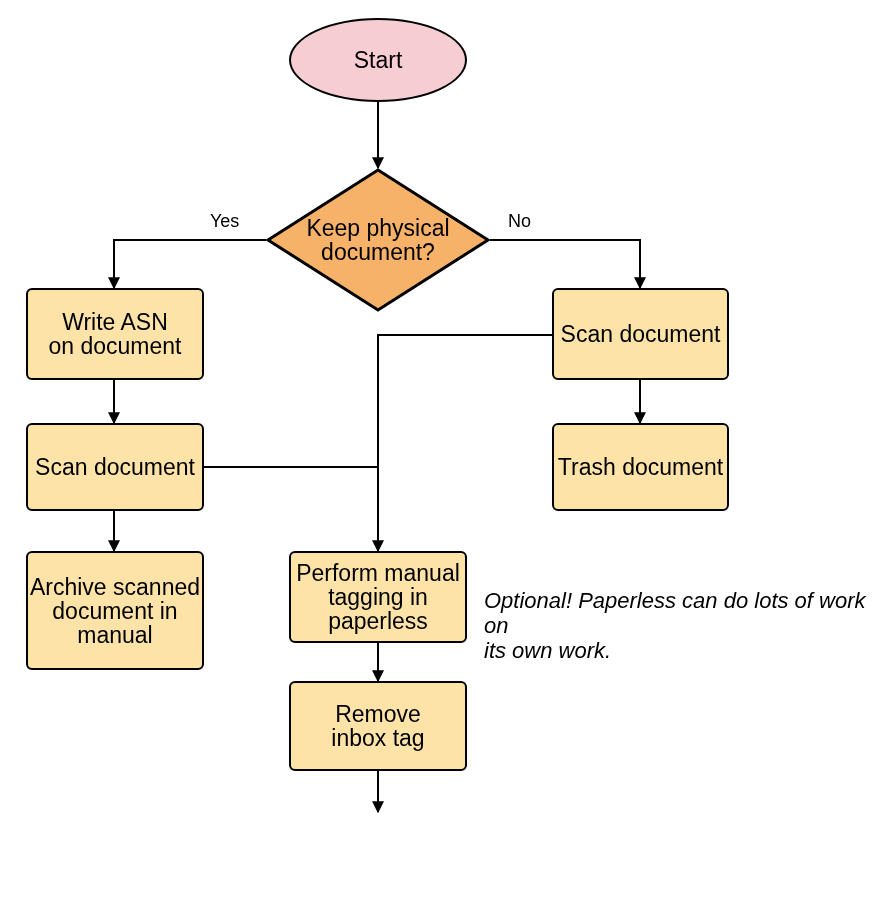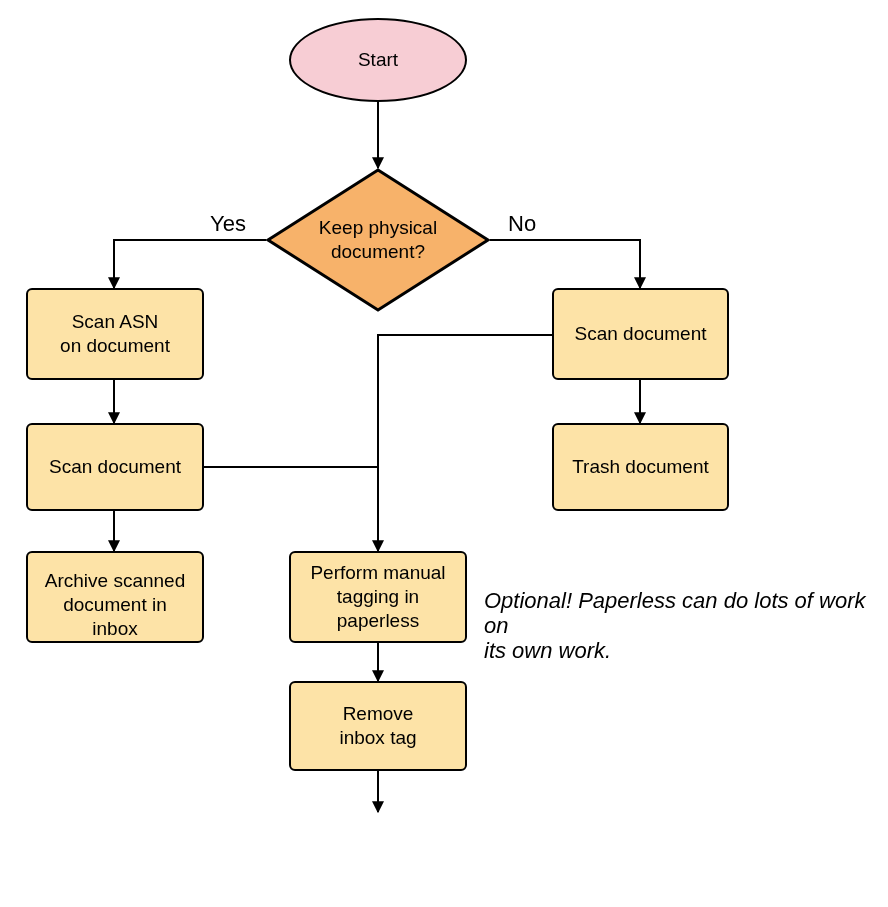--- a/index.html
+++ b/index.html
@@ -25,21 +25,21 @@
     height: 907px;
   }
   .node {
     position: absolute;
     box-sizing: border-box;
     display: flex;
     align-items: center;
     justify-content: center;
     text-align: center;
     color: #000000;
-    font-size: 19px;
+    font-size: 23px;
     line-height: 24px;
     z-index: 2;
   }
   .node.terminator {
     background: #f7cdd4;
     border: 2px solid #000000;
     border-radius: 50%;
   }
   .node.process {
     background: #fde3a7;
@@ -59,21 +59,21 @@
   }
   .decision-label {
     position: relative;
     z-index: 2;
     width: 100%;
     padding: 0 6px;
     box-sizing: border-box;
   }
   .edge-label {
     position: absolute;
-    font-size: 22px;
+    font-size: 18px;
     color: #000000;
     z-index: 3;
     white-space: nowrap;
   }
   .note {
     position: absolute;
     font-size: 22px;
     line-height: 25px;
     font-style: italic;
     color: #000000;
@@ -130,34 +130,34 @@
       <div>document?</div>
     </div>
   </div>
 
   <div class="edge-label" style="left:210px; top:211px;">Yes</div>
 
   <div class="edge-label" style="left:508px; top:211px;">No</div>
 
   <div class="node process" style="left:26px; top:288px; width:178px; height:92px;">
     <div>
-      <div>Scan ASN</div>
+      <div>Write ASN</div>
       <div>on document</div>
     </div>
   </div>
 
   <div class="node process" style="left:26px; top:423px; width:178px; height:88px;">
     <span>Scan document</span>
   </div>
 
-  <div class="node process" style="left:26px; top:551px; width:178px; height:92px;align-items:flex-end;">
+  <div class="node process" style="left:26px; top:551px; width:178px; height:119px;">
     <div>
       <div>Archive scanned</div>
       <div>document in</div>
-      <div>inbox</div>
+      <div>manual</div>
     </div>
   </div>
 
   <div class="node process" style="left:552px; top:288px; width:177px; height:92px;">
     <span>Scan document</span>
   </div>
 
   <div class="node process" style="left:552px; top:423px; width:177px; height:88px;">
     <span>Trash document</span>
   </div>

